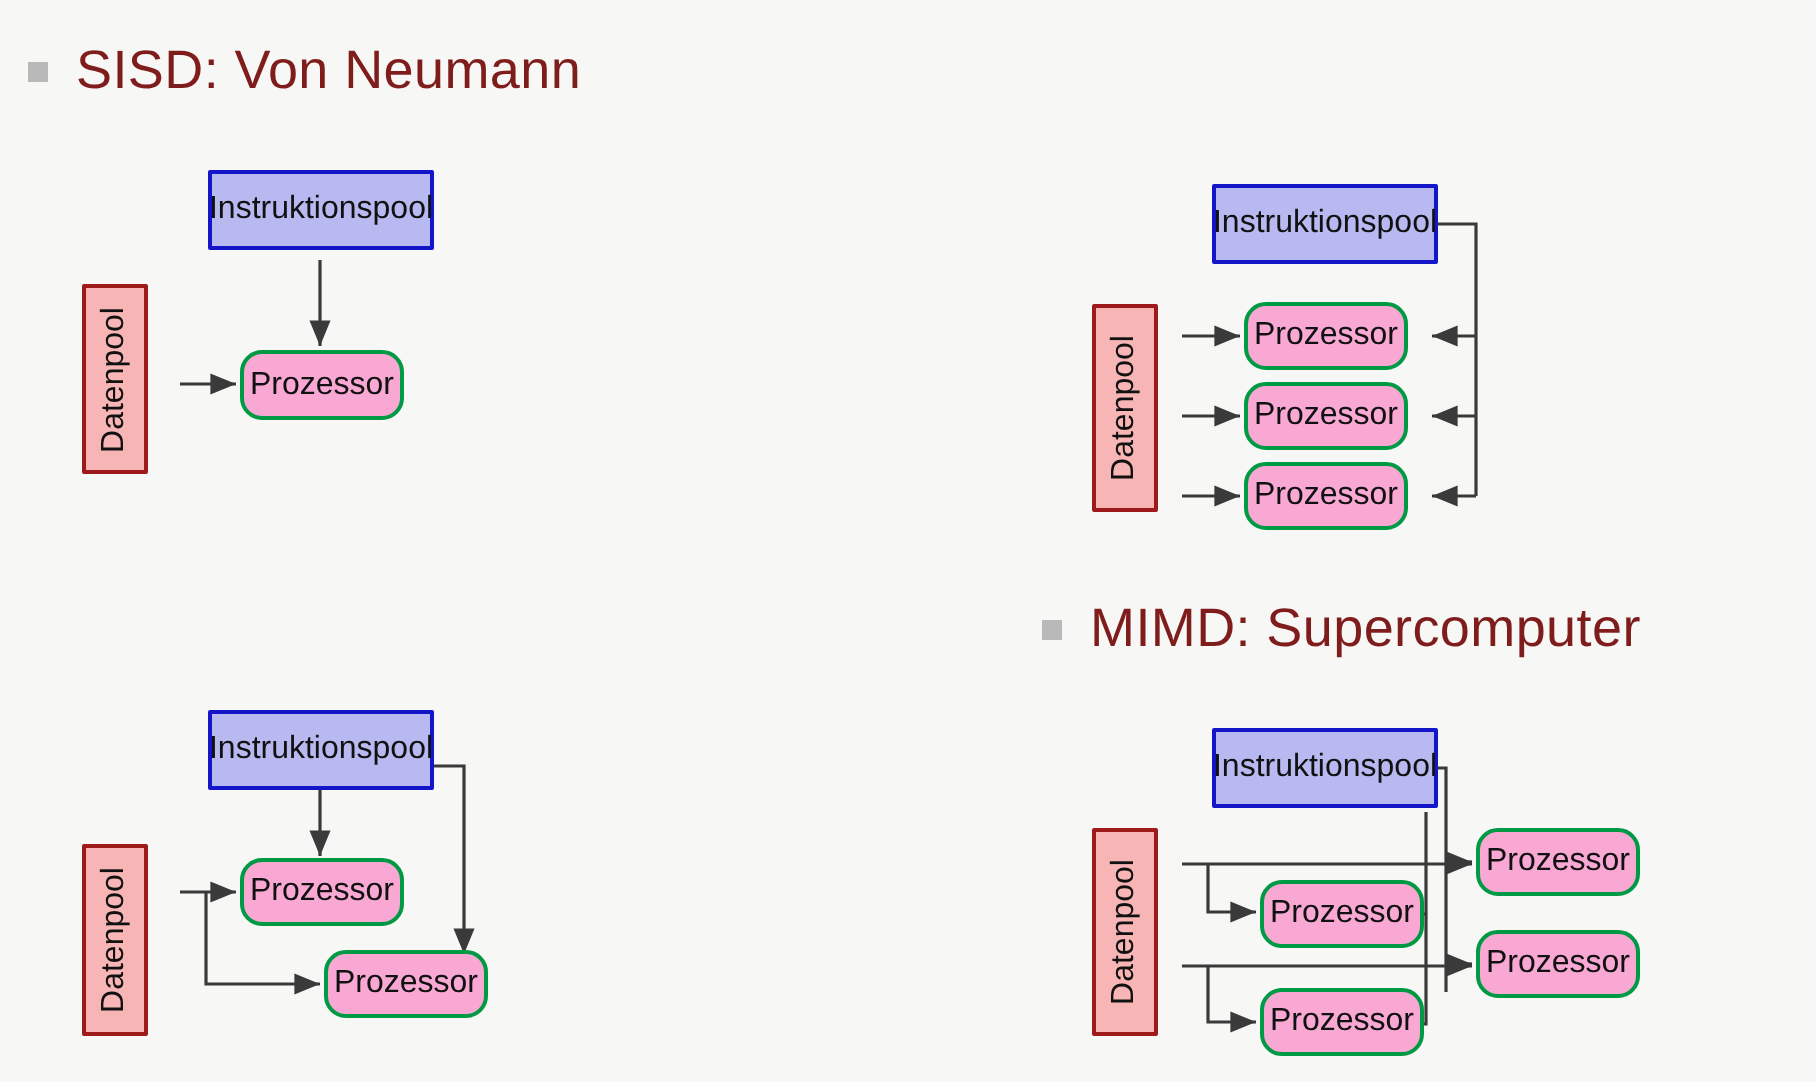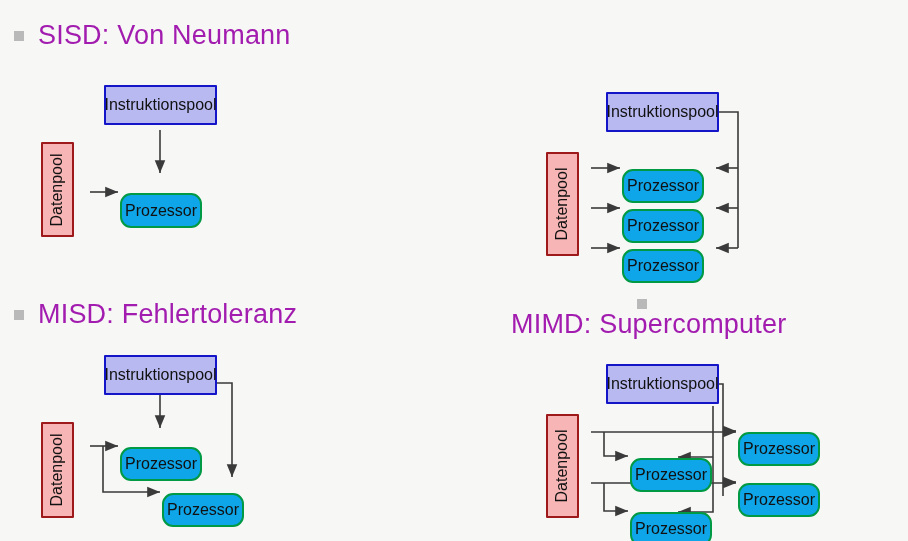--- a/index.html
+++ b/index.html
@@ -34,21 +34,21 @@
   }
   .bullet {
     width: 10px;
     height: 10px;
     background: #b9b9b9;
     margin-right: 14px;
     flex: none;
   }
   .heading-text {
     font-size: 27px;
-    color: #a21caf;
+    color: #7f1d1d;
     font-weight: normal;
     letter-spacing: 0.2px;
   }
 
   .diagram {
     position: absolute;
     left: 0;
     top: 0;
     width: 454px;
     height: 280px;
@@ -69,24 +69,23 @@
     font-size: 16px;
     color: #111;
     line-height: 1;
   }
   .node-instr {
     background: #b9b9f2;
     border: 2.5px solid #1414c8;
     border-radius: 1px;
   }
   .node-proc {
-    background: #0ea5e9;
+    background: #f9a8d4;
     border: 2.5px solid #009944;
     border-radius: 11px;
-    margin-top: 18px;
   }
   .node-data {
     background: #f7b5b5;
     border: 2.5px solid #9e1a1a;
     border-radius: 1px;
   }
   .node-data .vtext {
     transform: rotate(-90deg);
     white-space: nowrap;
   }
@@ -163,24 +162,20 @@
       <div class="node node-proc" style="left:168px; top:191px; width:82px; height:34px;">
         <span>Prozessor</span>
       </div>
       <div class="node node-proc" style="left:168px; top:231px; width:82px; height:34px;">
         <span>Prozessor</span>
       </div>
     </div>
   </div>
 
   <div class="quad q-bl">
-    <div class="heading" style="left:14px; top:19px;">
-      <span class="bullet"></span>
-      <span class="heading-text">MISD: Fehlertoleranz</span>
-    </div>
 
     <div class="diagram">
       <svg width="454" height="261">
         <defs>
           <marker id="ah3" markerWidth="9" markerHeight="9" refX="8" refY="4.5" orient="auto">
             <path d="M0,1.2 L8,4.5 L0,7.8 z" fill="#3a3a3a"></path>
           </marker>
         </defs>
 
         <path d="M160,115 L160,148" stroke="#3a3a3a" stroke-width="1.6" fill="none" marker-end="url(#ah3)"></path>
@@ -203,21 +198,21 @@
       <div class="node node-proc" style="left:120px; top:149px; width:82px; height:34px;">
         <span>Prozessor</span>
       </div>
       <div class="node node-proc" style="left:162px; top:195px; width:82px; height:34px;">
         <span>Prozessor</span>
       </div>
     </div>
   </div>
 
   <div class="quad q-br">
-    <div class="heading" style="left:57px; top:19px;flex-direction:column;">
+    <div class="heading" style="left:67px; top:19px;">
       <span class="bullet"></span>
       <span class="heading-text">MIMD: Supercomputer</span>
     </div>
 
     <div class="diagram">
       <svg width="454" height="261">
         <defs>
           <marker id="ah4" markerWidth="9" markerHeight="9" refX="8" refY="4.5" orient="auto">
             <path d="M0,1.2 L8,4.5 L0,7.8 z" fill="#3a3a3a"></path>
           </marker>

